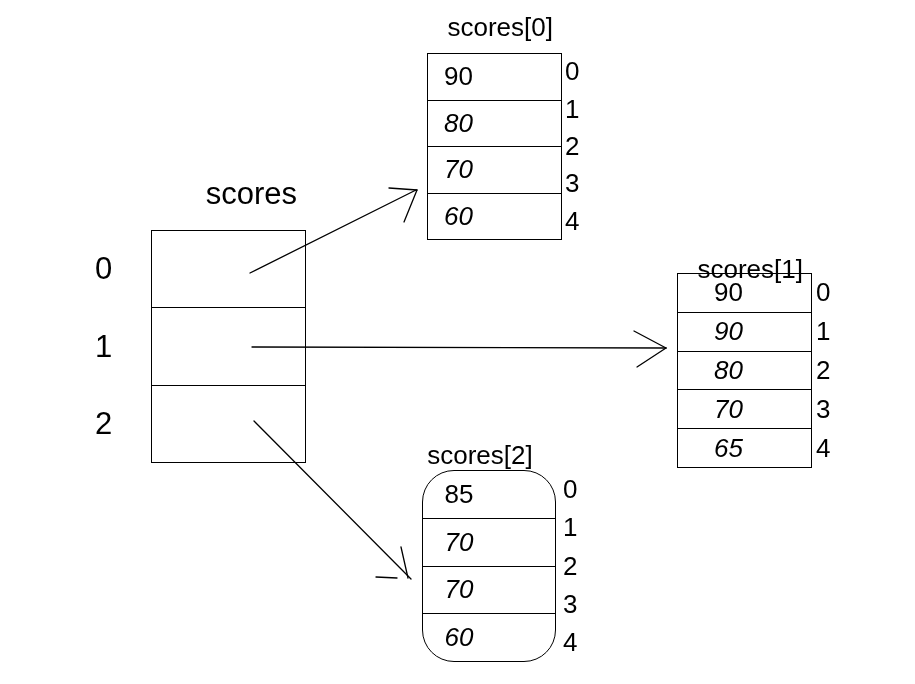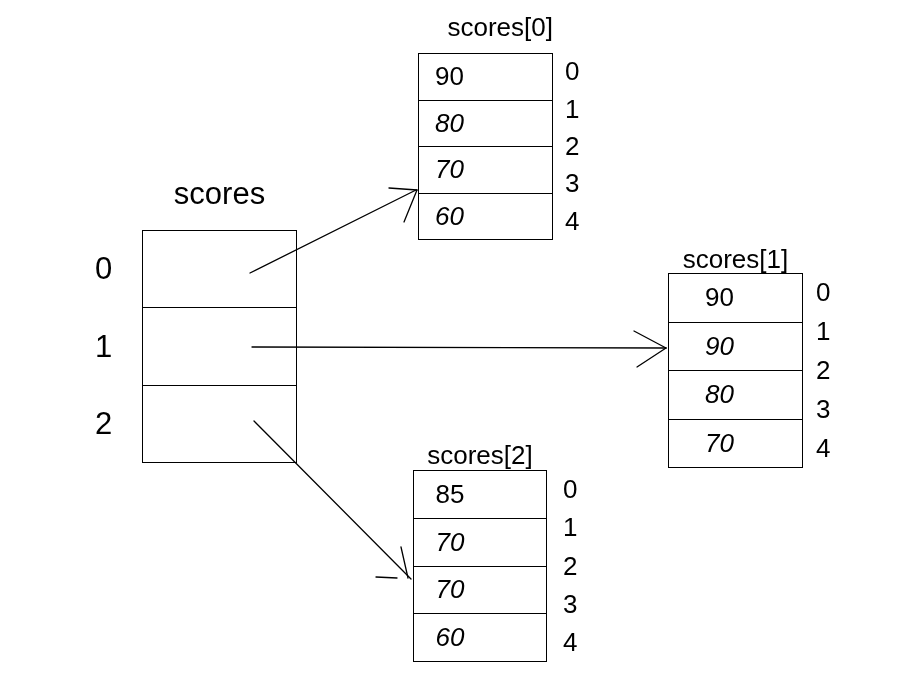--- a/index.html
+++ b/index.html
@@ -28,20 +28,21 @@
   .title.sub   { font-size: 26px; }
 
   
   .box {
     position: absolute;
     border: 1.5px solid #000;
     box-sizing: border-box;
     display: flex;
     flex-direction: column;
     background: transparent;
+    margin-left: 9px;
   }
   .cell {
     flex: 1;
     display: flex;
     align-items: center;
     justify-content: center;
     font-size: 26px;
     box-sizing: border-box;
   }
   .cell + .cell { border-top: 1.5px solid #000; font-style: italic; }
@@ -75,21 +76,21 @@
     stroke: #000;
     stroke-width: 1.3;
     stroke-linecap: round;
   }
 </style>
 </head>
 <body>
 
 <div id="stage">
 
-  <div class="title main" style="left:142px; top:178px; width:155px;">scores</div>
+  <div class="title main" style="left:142px; top:178px; width:155px;text-align:right;">scores</div>
 
   <div class="idxcol main" style="left:95px; top:230px; width:32px; height:233px;">
     <div class="idx">0</div>
     <div class="idx">1</div>
     <div class="idx">2</div>
   </div>
 
   <div class="box" style="left:142px; top:230px; width:155px; height:233px;">
     <div class="cell"></div>
     <div class="cell"></div>
@@ -114,48 +115,51 @@
   </div>
 
   <div class="idxcol" style="left:565px; top:53px; width:28px; height:187px;">
     <div class="idx">0</div>
     <div class="idx">1</div>
     <div class="idx">2</div>
     <div class="idx">3</div>
     <div class="idx">4</div>
   </div>
 
-  <div class="title sub" style="left:668px; top:246px; width:135px;">scores[1]</div>
+  <div class="title sub" style="left:668px; top:256px; width:135px;text-align:right;">scores[1]</div>
 
   <div class="box t1" style="left:668px; top:273px; width:135px; height:195px;">
     <div class="cell">
         <span>90</span>
       </div>
     <div class="cell">
         <span>90</span>
       </div>
     <div class="cell">
         <span>80</span>
       </div>
     <div class="cell">
         <span>70</span>
+      </div>
+    <div class="cell">
+        <span>65</span>
       </div>
   </div>
 
   <div class="idxcol" style="left:816px; top:273px; width:28px; height:195px;">
     <div class="idx">0</div>
     <div class="idx">1</div>
     <div class="idx">2</div>
     <div class="idx">3</div>
     <div class="idx">4</div>
   </div>
 
   <div class="title sub" style="left:413px; top:442px; width:134px;">scores[2]</div>
 
-  <div class="box t2" style="left:413px; top:470px; width:134px; height:192px;">
+  <div class="box t2" style="left:413px; top:470px; width:134px; height:192px;border-radius:32px;">
     <div class="cell">
         <span>85</span>
       </div>
     <div class="cell">
         <span>70</span>
       </div>
     <div class="cell">
         <span>70</span>
       </div>
     <div class="cell">

